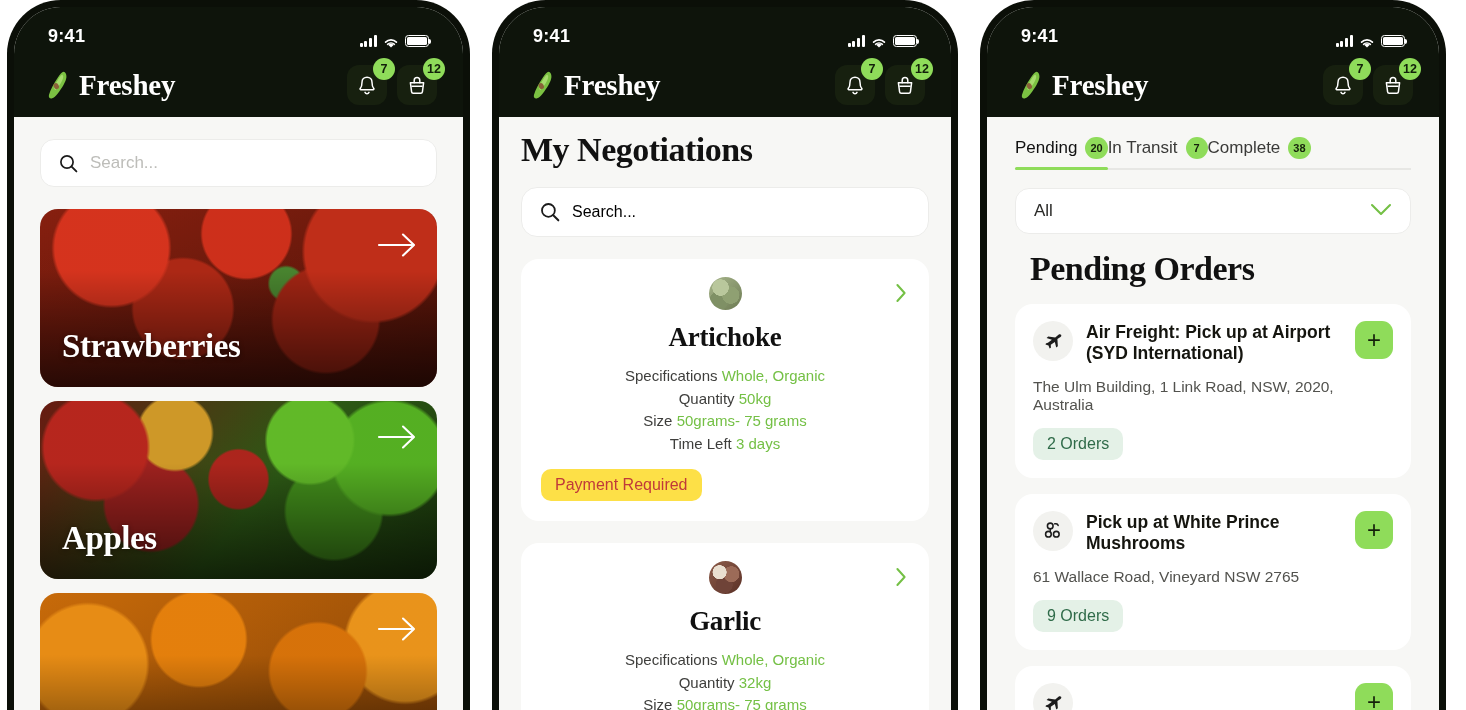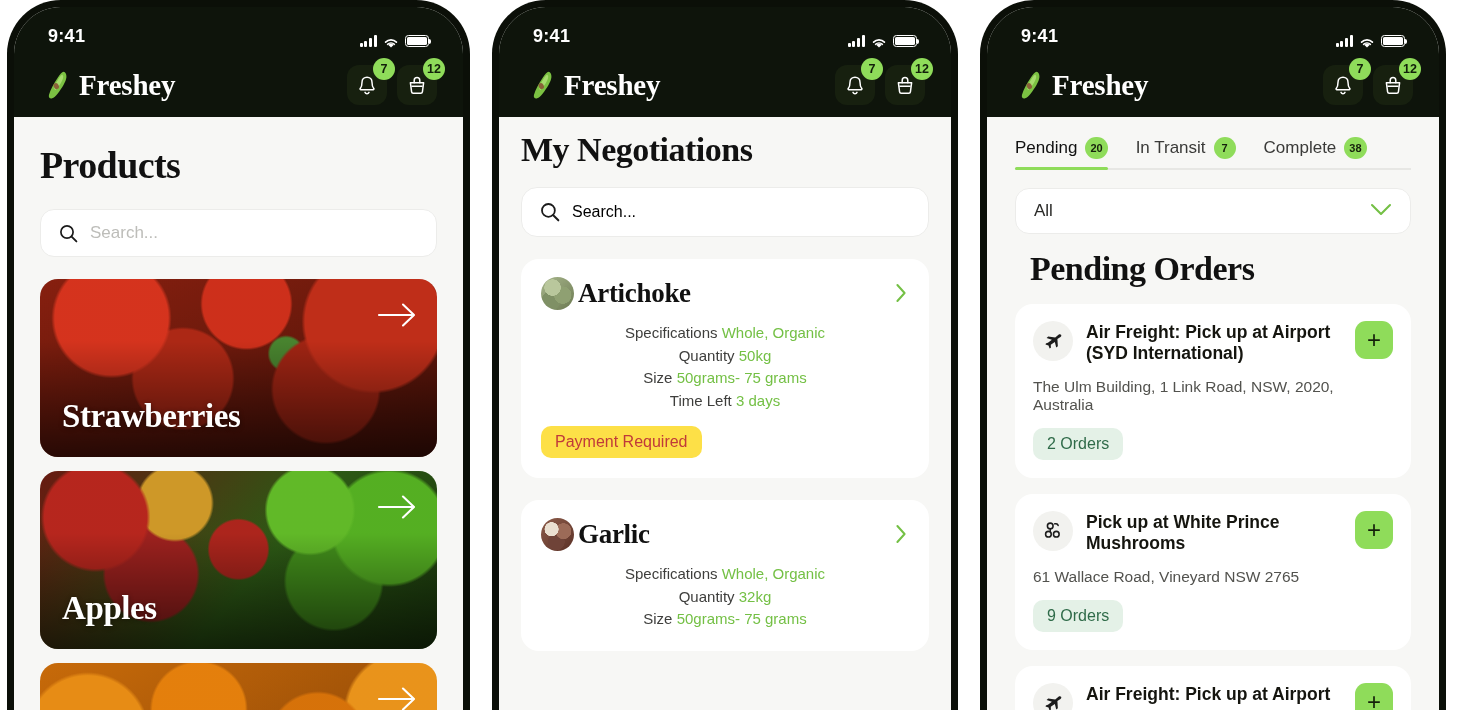--- a/index.html
+++ b/index.html
@@ -227,21 +227,21 @@
     display: flex; align-items: center; gap: 12px;
     padding: 0 18px;
   }
   .neg-card {
     margin: 22px 22px 0 22px;
     background: #fff;
     border-radius: 18px;
     padding: 18px 20px 20px 20px;
     position: relative;
   }
-  .neg-head { display: flex; align-items: center; gap: 4px; }
+  .neg-head { display: flex; align-items: center; gap: 12px; flex-direction: column; }
   .thumb { width: 33px; height: 33px; border-radius: 50%; flex:0 0 auto; }
   .thumb.artichoke { background:
       radial-gradient(circle at 35% 32%, #b9c79c 0 26%, transparent 27%),
       radial-gradient(circle at 66% 55%, #8fa072 0 30%, transparent 31%),
       radial-gradient(circle at 30% 72%, #7f9065 0 28%, transparent 29%),
       linear-gradient(140deg,#a8b68c,#6c7a52); }
   .thumb.garlic { background:
       radial-gradient(circle at 32% 34%, #eadfd0 0 22%, transparent 23%),
       radial-gradient(circle at 68% 40%, #9c6b58 0 26%, transparent 27%),
       radial-gradient(circle at 46% 72%, #6f4338 0 28%, transparent 29%),
@@ -264,21 +264,20 @@
     color: #c03a3a;
     font-size: 16px;
     padding: 7px 14px;
     border-radius: 10px;
   }
 
   
   .tabs {
     display: flex;
     align-items: flex-end;
-    gap: 28px;
     margin: 20px 28px 0 28px;
     border-bottom: 2px solid #e7e7e4;
     position: relative;
   }
   .tab {
     display: flex; align-items: center; gap: 8px;
     padding-bottom: 9px;
     font-size: 17px;
     color: #3a3a38;
     position: relative;
@@ -410,21 +409,20 @@
                 <path d="M7.2 7.8V5.4a2.8 2.8 0 0 1 5.6 0v2.4" fill="none" stroke="#fff" stroke-width="1.5" stroke-linecap="round"></path>
                 <path d="M4.4 11.2h11.2" stroke="#fff" stroke-width="1.4"></path>
               </svg>
             <span class="badge">12</span>
           </div>
         </div>
       </div>
 
       <div class="body">
         <div class="pad">
-          <div class="page-title">Products</div>
           <div class="searchbox">
             <svg width="19" height="19" viewBox="0 0 19 19">
                 <circle cx="8" cy="8" r="6.1" fill="none" stroke="#1b1b1b" stroke-width="1.7"></circle>
                 <path d="M12.6 12.6 17.4 17.4" stroke="#1b1b1b" stroke-width="1.9" stroke-linecap="round"></path>
               </svg>
             <span class="ph">Search...</span>
           </div>
           <div class="prod-list">
 
             <div class="prod-card berry">
@@ -708,21 +706,20 @@
           <span class="pill-orders">9 Orders</span>
         </div>
 
         <div class="order-card">
           <div class="order-head">
             <span class="order-ic">
               <svg width="22" height="22" viewBox="0 0 24 24">
                   <path d="M3.4 14.6l3.1-.6 4.3-3.5-5.8-1.9 1.8-1.5 7.6 1 3.6-3c.9-.8 2.2-.7 2.8.1.5.7.3 1.8-.6 2.4l-3.4 2.3.5 7.7-1.8 1.4-1.5-5.9-4.4 3 .1 3.2-1.4 1-1.2-3.4-3.4-1.1 1.1-1.2z" fill="#1c1c1c"></path>
                 </svg>
             </span>
-            <span class="order-name">Air Freight: Pick up at Airport</span>
             <span class="plus-btn">+</span>
           </div>
         </div>
 
       </div>
     </div>
   </div>
 
 </div>
 

